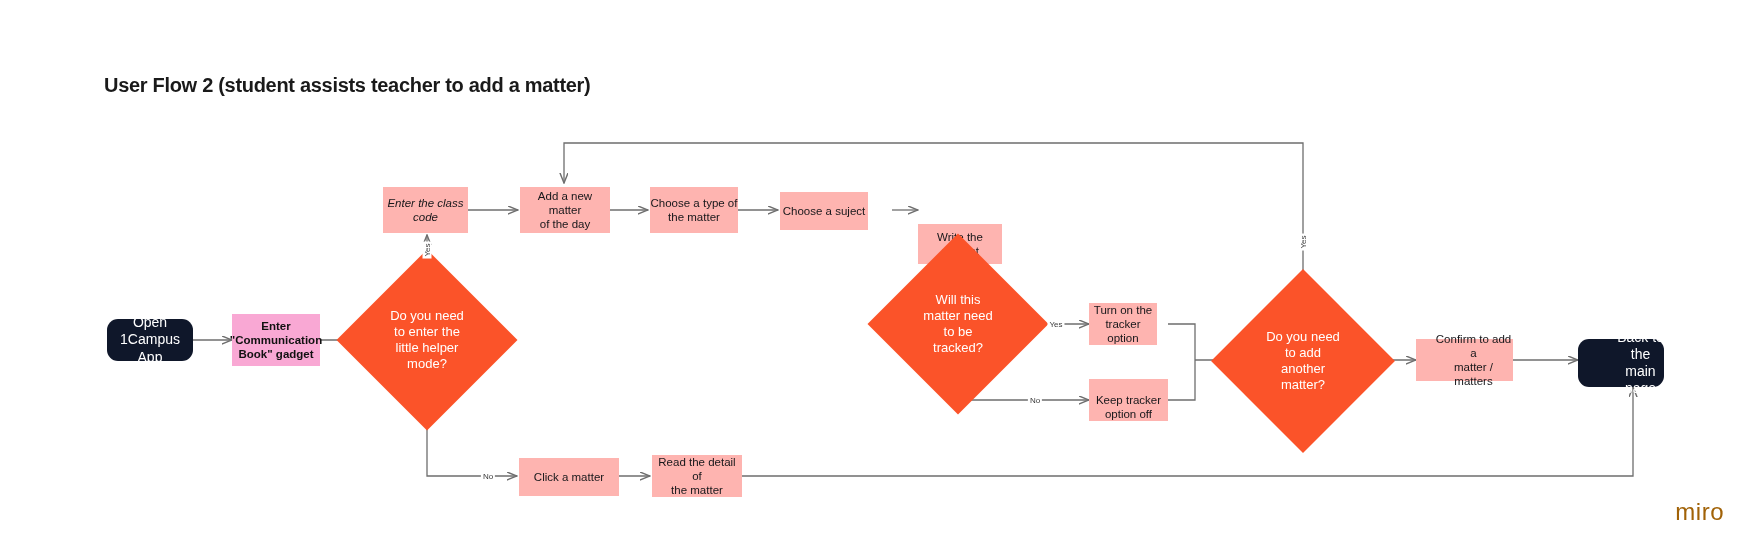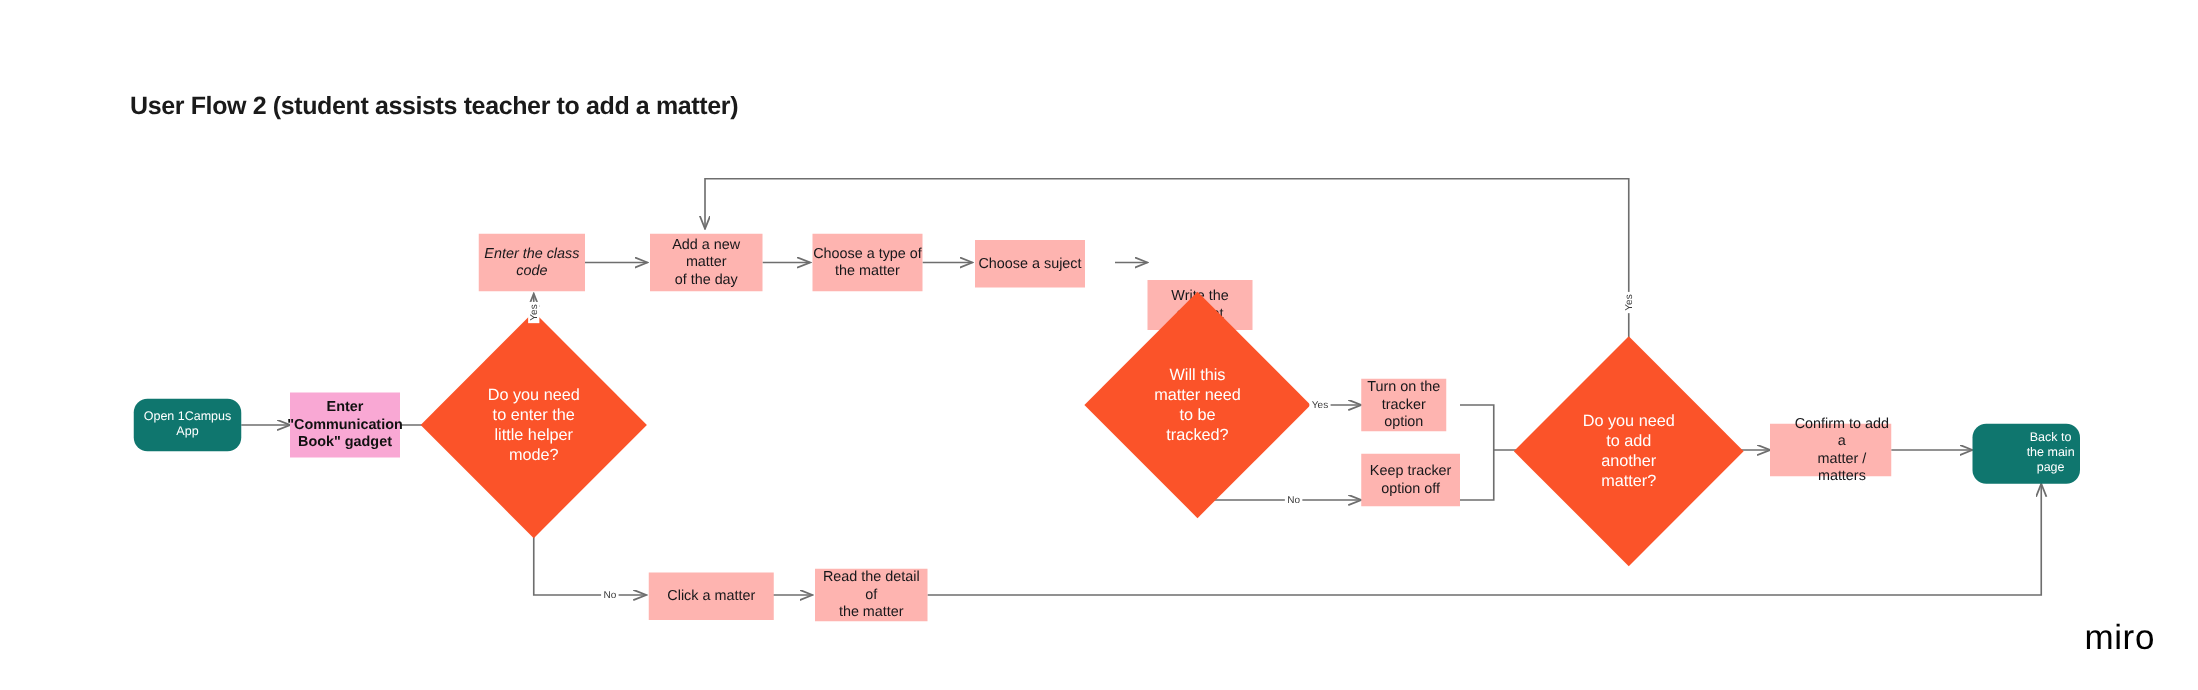--- a/index.html
+++ b/index.html
@@ -40,24 +40,24 @@
     position: absolute;
     box-sizing: border-box;
     display: flex;
     align-items: center;
     justify-content: center;
     text-align: center;
     line-height: 1.22;
     white-space: pre-line;
   }
   .node-terminal {
-    background: #0f766e;
+    background: #0f172a;
     color: #ffffff;
     border-radius: 11px;
-    font-size: 10px;
+    font-size: 14px;
   }
   .node-highlight {
     background: #f9a8d4;
     color: #111111;
     font-size: 11.5px;
     font-weight: 600;
   }
   .node-process {
     background: #feb4b0;
     color: #17171a;
@@ -91,22 +91,22 @@
     white-space: nowrap;
     transform: translate(-50%, -50%);
   }
   .edge-label.rot {
     transform: translate(-50%, -50%) rotate(-90deg);
   }
   #watermark {
     position: absolute;
     right: 34px;
     bottom: 26px;
-    font-size: 28px;
-    color: #000000;
+    font-size: 24px;
+    color: #a16207;
     letter-spacing: 0.5px;
     font-weight: 400;
   }
 </style>
 </head>
 <body>
 
 <div id="canvas">
 
   <div id="title">User Flow 2  (student assists teacher to add a matter)</div>
@@ -207,21 +207,21 @@
 matter need
 to be
 tracked?</span>
   </div>
 
   <div class="node node-process" style="left:1089px; top:303px; width:68px; height:42px;">
     <span>Turn on the
 tracker option</span>
   </div>
 
-  <div class="node node-process" style="left:1089px; top:363px; width:79px; height:42px;">
+  <div class="node node-process" style="left:1089px; top:379px; width:79px; height:42px;align-items:flex-end;">
     <span>Keep tracker
 option off</span>
   </div>
 
   <div class="node node-decision" style="left:1238px; top:296px; width:130px; height:130px;">
     <div class="diamond"></div>
     <span class="dlabel">Do you need
 to add
 another
 matter?</span>

